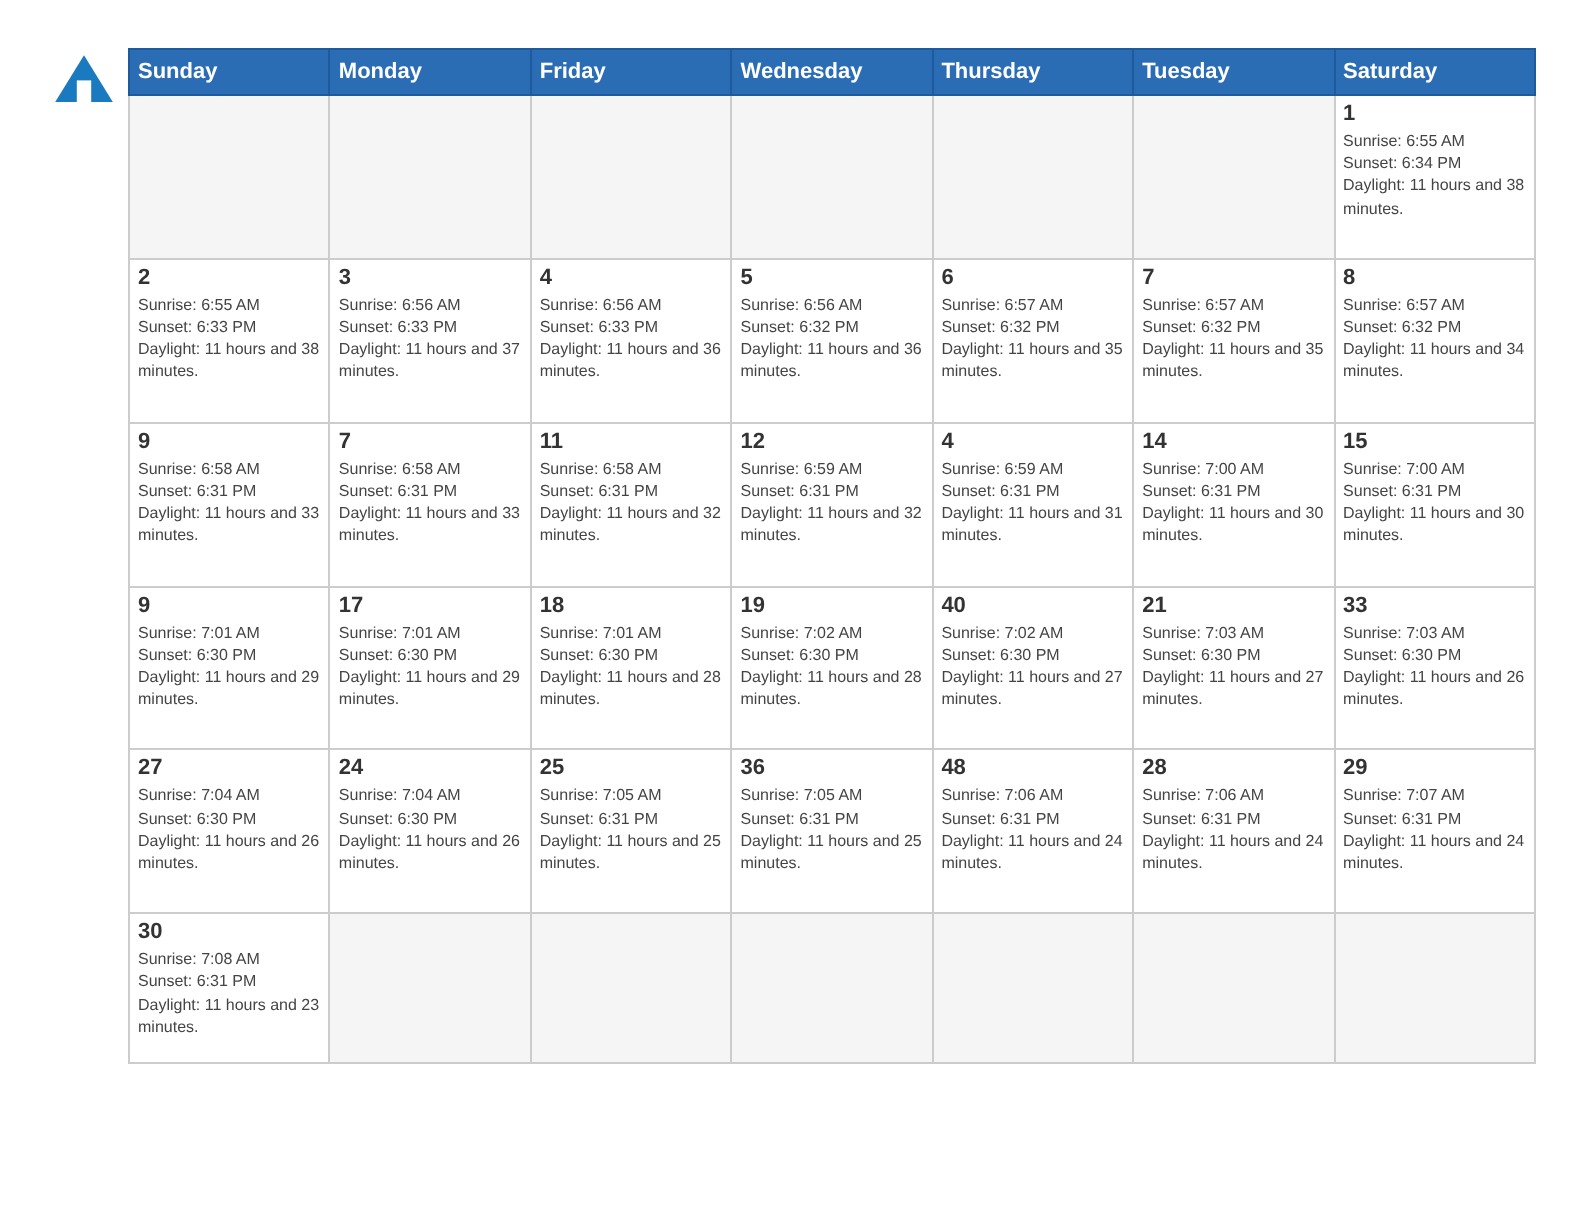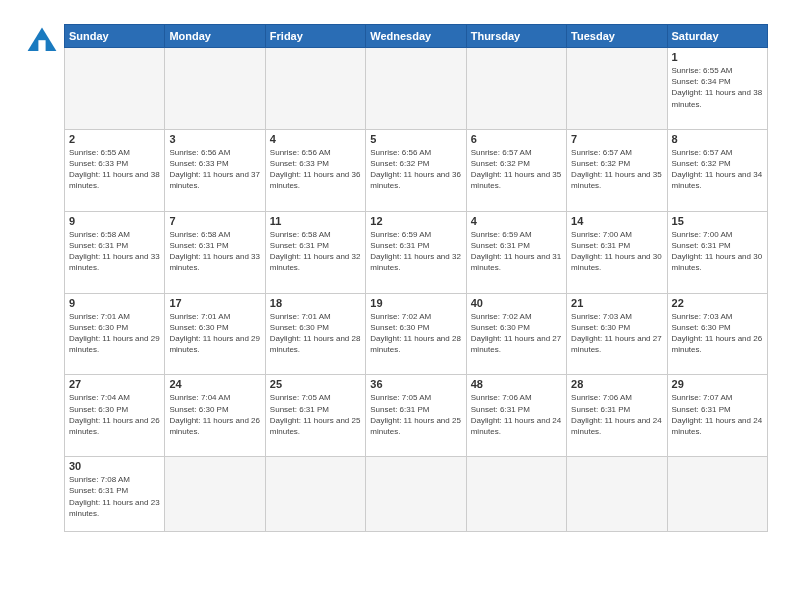--- a/index.html
+++ b/index.html
@@ -221,21 +221,21 @@
           </td>
           <td>
             <div class="day-number">40</div>
             <div class="day-info">Sunrise: 7:02 AM<br>Sunset: 6:30 PM<br>Daylight: 11 hours and 27 minutes.</div>
           </td>
           <td>
             <div class="day-number">21</div>
             <div class="day-info">Sunrise: 7:03 AM<br>Sunset: 6:30 PM<br>Daylight: 11 hours and 27 minutes.</div>
           </td>
           <td>
-            <div class="day-number">22</div>
+            <div class="day-number">33</div>
             <div class="day-info">Sunrise: 7:03 AM<br>Sunset: 6:30 PM<br>Daylight: 11 hours and 26 minutes.</div>
           </td>
         </tr>
         <tr>
           <td>
             <div class="day-number">27</div>
             <div class="day-info">Sunrise: 7:04 AM<br>Sunset: 6:30 PM<br>Daylight: 11 hours and 26 minutes.</div>
           </td>
           <td>
             <div class="day-number">24</div>

